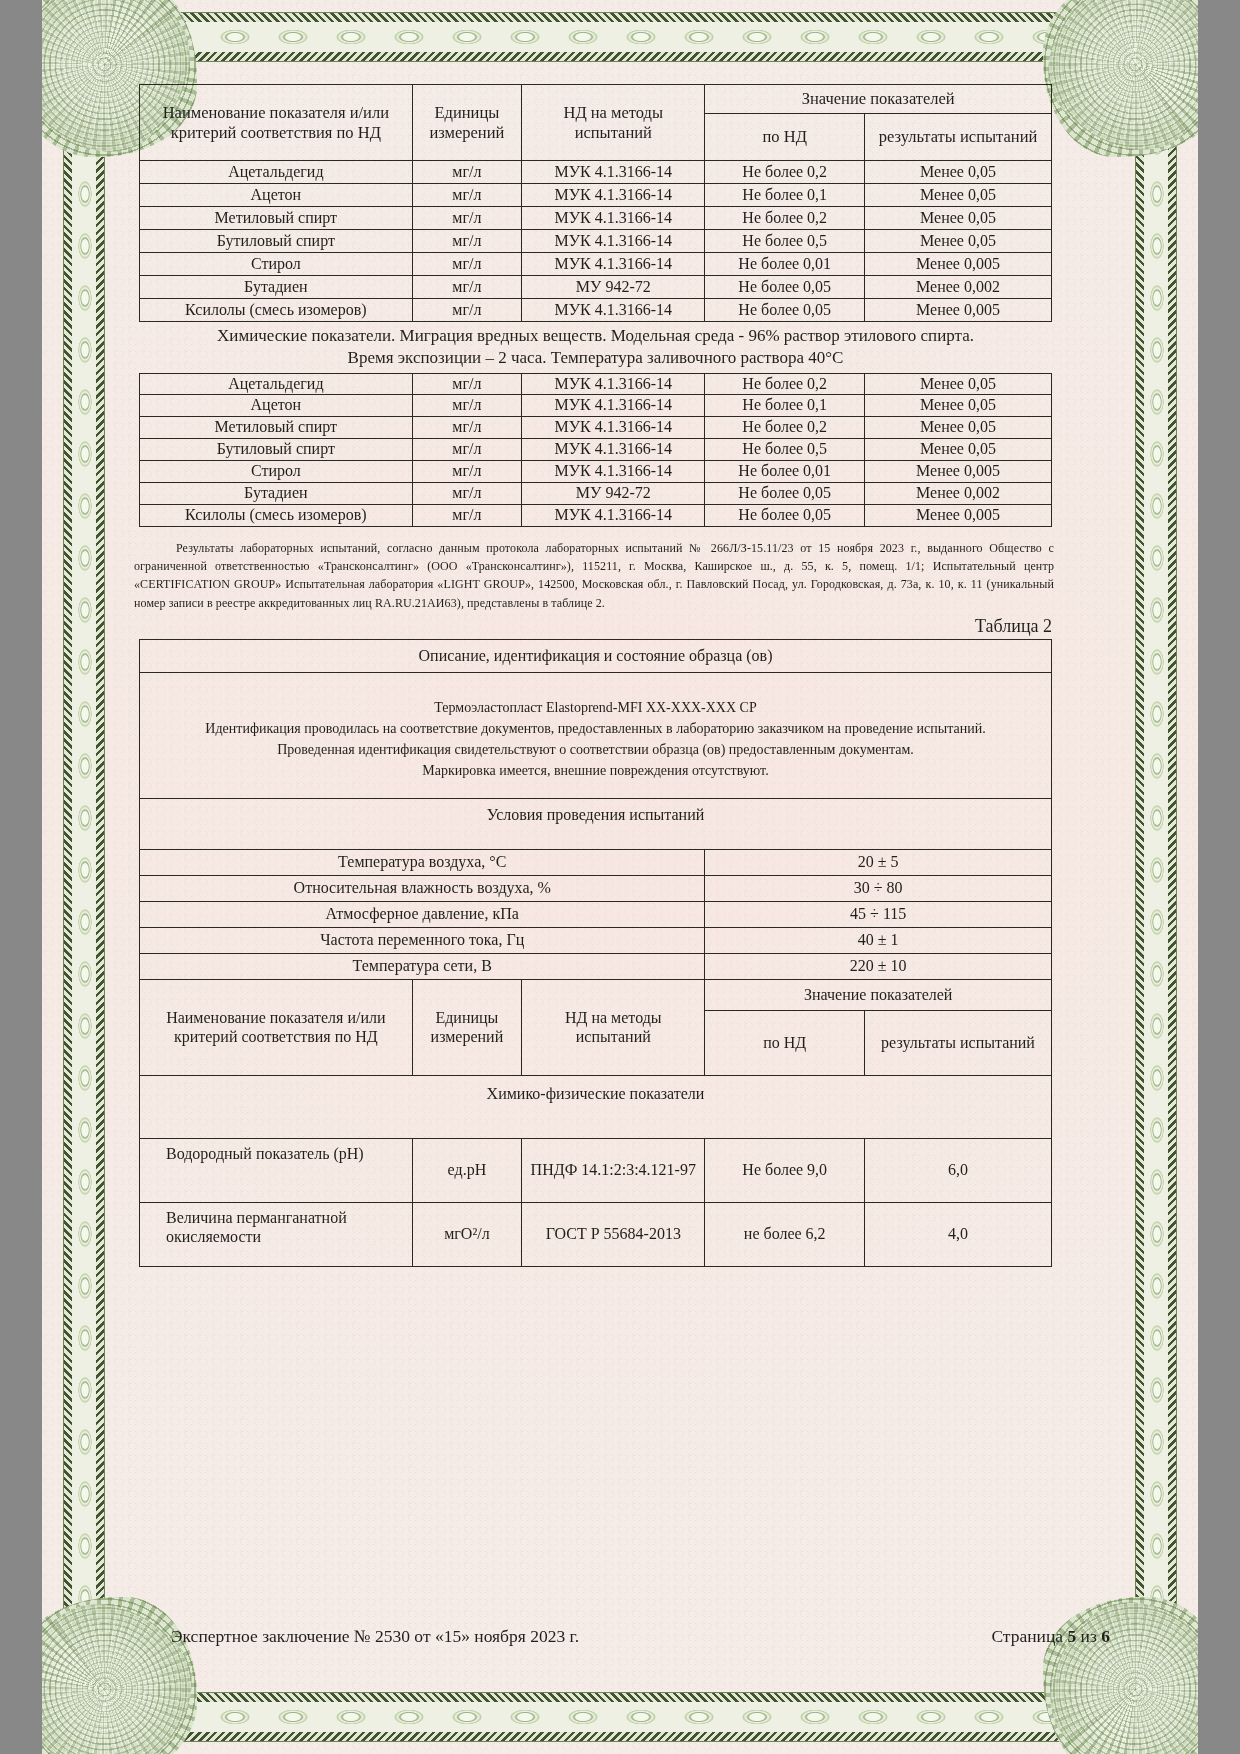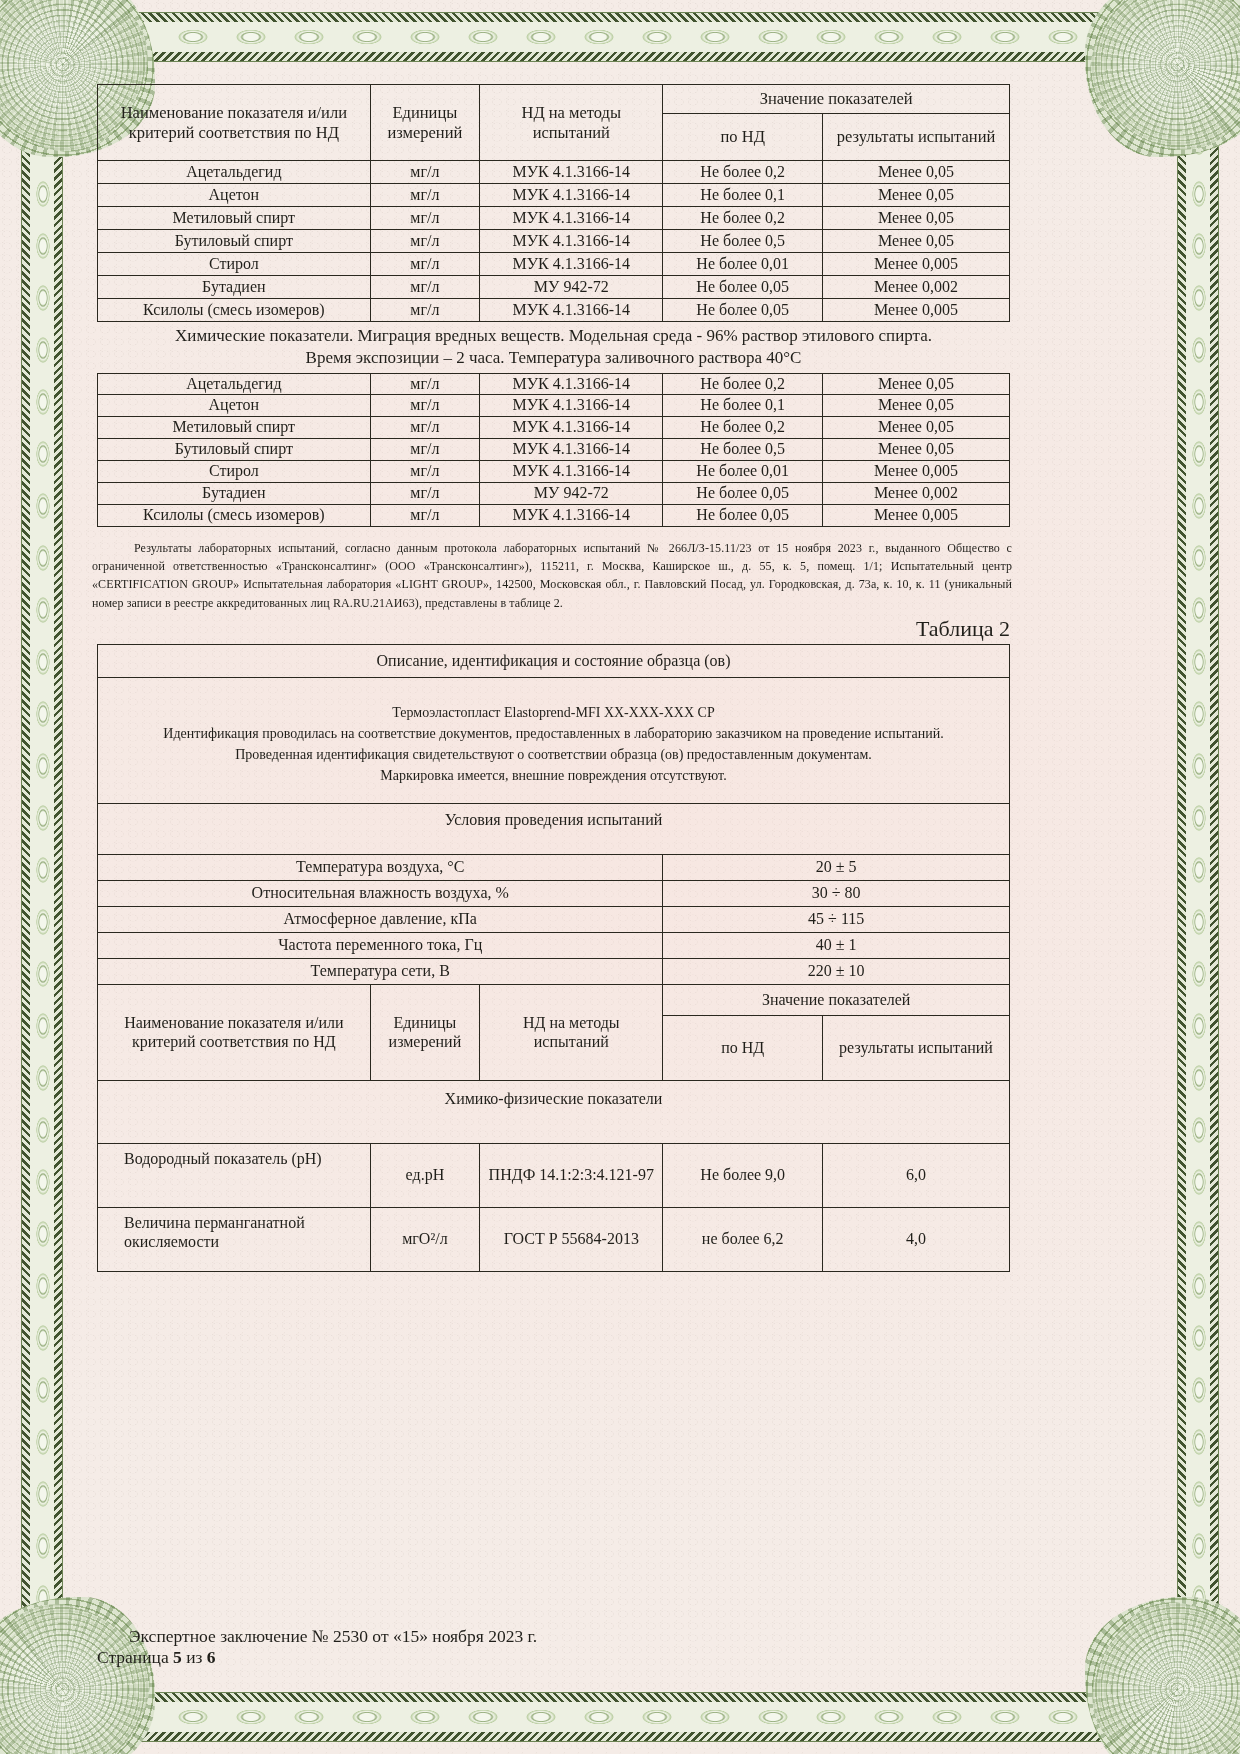--- a/index.html
+++ b/index.html
@@ -1,28 +1,29 @@
 <!DOCTYPE html>
 <html><head>
 <meta charset="utf-8">
 <style>
   html,body{margin:0;padding:0;background:#888;}
   .page{
     position:relative;
-    width:1240px;height:1754px;
+    width:1128px;height:1754px;
     margin:0 auto;
     background-color:#f5ece7;
     background-image:
       radial-gradient(ellipse 120% 60% at 50% 45%, rgba(252,218,212,.30), rgba(252,218,212,0) 70%),
       radial-gradient(ellipse 7px 5px at 7px 6px, rgba(255,255,255,0) 58%, rgba(148,130,120,.13) 60%, rgba(255,255,255,0) 74%),
       radial-gradient(ellipse 7px 5px at 0px 0px, rgba(255,255,255,0) 58%, rgba(148,130,120,.13) 60%, rgba(255,255,255,0) 74%);
     background-size:100% 100%, 14px 12px, 14px 12px;
     overflow:hidden;
     font-family:"Liberation Serif","DejaVu Serif",serif;
     color:#201f1a;
+    padding-left:28px;
   }
   
   .band{position:absolute;z-index:2;}
   .band-h{
     left:48px;right:48px;height:48px;
     background-color:#edf0e2;
     background-image:
       repeating-linear-gradient(45deg,#41532f 0 2.5px,#e3e8d6 2.5px 5.5px),
       repeating-linear-gradient(-45deg,#41532f 0 2.5px,#e3e8d6 2.5px 5.5px),
       radial-gradient(ellipse 24px 12px at 29px 15px, #f4f7ec 0 30%, #9cb284 38%, #f0f4e7 46%, #bccfa4 58%, rgba(0,0,0,0) 62%);
@@ -79,36 +80,36 @@
   .t1 tbody td{height:20px;}
   .note{
     width:913px;margin-left:97px;text-align:center;
     font-size:17px;line-height:1.28;padding:3px 0 4px 0;
   }
   .para{
     width:920px;margin:12px 0 0 92px;
     font-size:12px;line-height:1.53;text-align:justify;text-indent:42px;
     letter-spacing:.1px;
   }
-  .tbl2-label{width:913px;margin:4px 0 2px 97px;text-align:right;font-size:22px;}
+  .tbl2-label{width:913px;margin:4px 0 2px 97px;text-align:right;font-size:18px;}
   .t2 .title td{height:30px;}
   .t2 .desc td{height:120px;vertical-align:top;padding-top:4px;}
   .desc-line{font-size:14px;line-height:1.5;}
   .desc-product{margin-top:20px;}
   .t2 .cond-title td{height:42px;vertical-align:top;padding-top:7px;}
   .t2 .cond-rows td{height:23px;}
   .t2 tr.group th{height:28px;}
   .t2 tr.sub th{height:62px;}
   .t2 .section td{height:52px;vertical-align:top;padding-top:9px;}
   .t2 .data-rows td{height:57px;}
   .t2 .data-rows td:first-child{text-align:left;vertical-align:top;padding:6px 4px 0 26px;}
   .footer{
     position:absolute;left:97px;right:88px;top:1626px;
     display:flex;justify-content:space-between;
-    font-size:17.5px;z-index:5;flex-direction:column;
+    font-size:17.5px;z-index:5;
   }
   .footer .left{padding-left:32px;}
   .footer b{font-weight:bold;}
 </style>
 </head>
 <body>
 
 <div class="page">
 
   <div class="band band-h band-top"></div>

